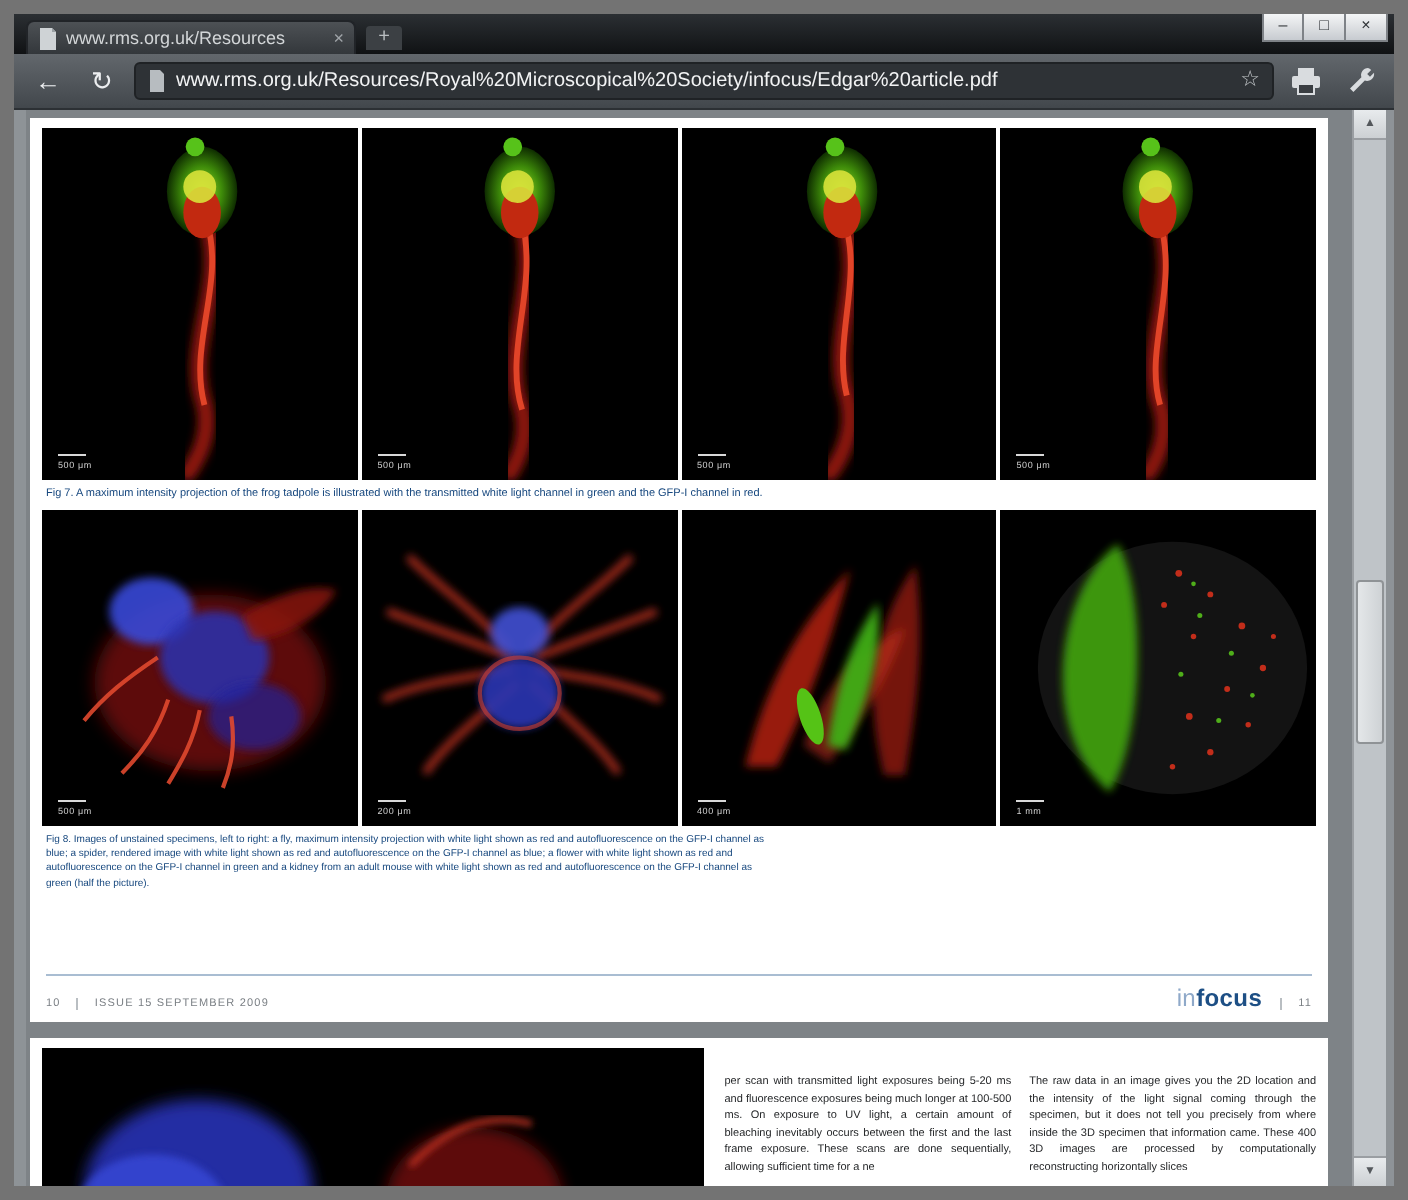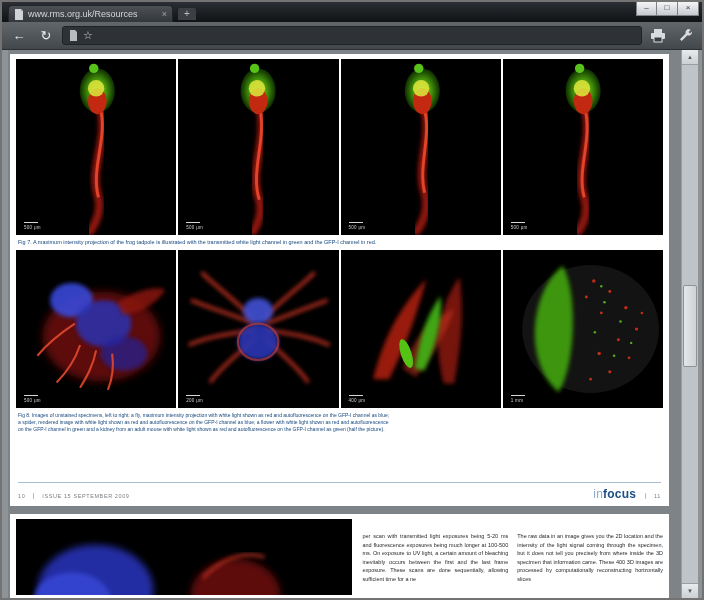--- a/index.html
+++ b/index.html
@@ -1,17 +1,17 @@
 <!DOCTYPE html>
 <html><head>
 <meta charset="utf-8">
 <style>
   * { margin:0; padding:0; box-sizing:border-box; }
   body { background:#d7d7d7; font-family:"Liberation Sans", sans-serif; }
-  .window { width:704px; height:600px; position:relative; background:#101010; border:2px solid #737373; overflow:hidden; }
+  .window { width:704px; height:600px; position:relative; background:#101010; border:7px solid #737373; overflow:hidden; }
 
   
   .titlebar { height:20px; background:linear-gradient(#30343
 8,#121416); display:flex; align-items:flex-end; position:relative; }
   .titlebar { background:linear-gradient(#2b2f33,#101214); }
   .tab { margin-left:6px; height:17px; width:165px; background:linear-gradient(#4d5155,#33373b); border:1px solid #212428; border-bottom:none; border-radius:4px 4px 0 0; display:flex; align-items:center; padding:0 5px; gap:4px; }
   .tab-title { color:#d3d6d8; font-size:9px; white-space:nowrap; overflow:hidden; flex:1; }
   .tab-close { color:#9fa4a8; font-size:9px; line-height:9px; cursor:default; }
   .newtab { width:18px; height:12px; margin:0 0 2px 5px; background:#3c4044; border-radius:2px 2px 0 0; color:#b9bdc0; font-size:10px; line-height:11px; text-align:center; }
   .win-controls { position:absolute; right:3px; top:0; display:flex; }
@@ -100,20 +100,21 @@
     </div>
   </div>
 
   <div class="toolbar">
     <div class="nav-btn">←</div>
     <div class="nav-btn">↻</div>
     <div class="omnibox">
       <svg width="9" height="11" viewBox="0 0 9 11">
           <path d="M1 0h5l2 2v9H1z" fill="#b7bcc0"></path>
         </svg>
+      <span class="url">www.rms.org.uk/Resources/Royal%20Microscopical%20Society/infocus/Edgar%20article.pdf</span>
       <span class="star">☆</span>
     </div>
     <div class="tool-icon">
       <svg width="16" height="14" viewBox="0 0 16 14">
         <rect x="4" y="0" width="8" height="4" fill="#d9dcdf"></rect>
         <rect x="1" y="4" width="14" height="6" rx="1" fill="#d9dcdf"></rect>
         <rect x="4" y="8" width="8" height="5" fill="#3a3e42" stroke="#d9dcdf" stroke-width="1"></rect>
       </svg>
     </div>
     <div class="tool-icon">

